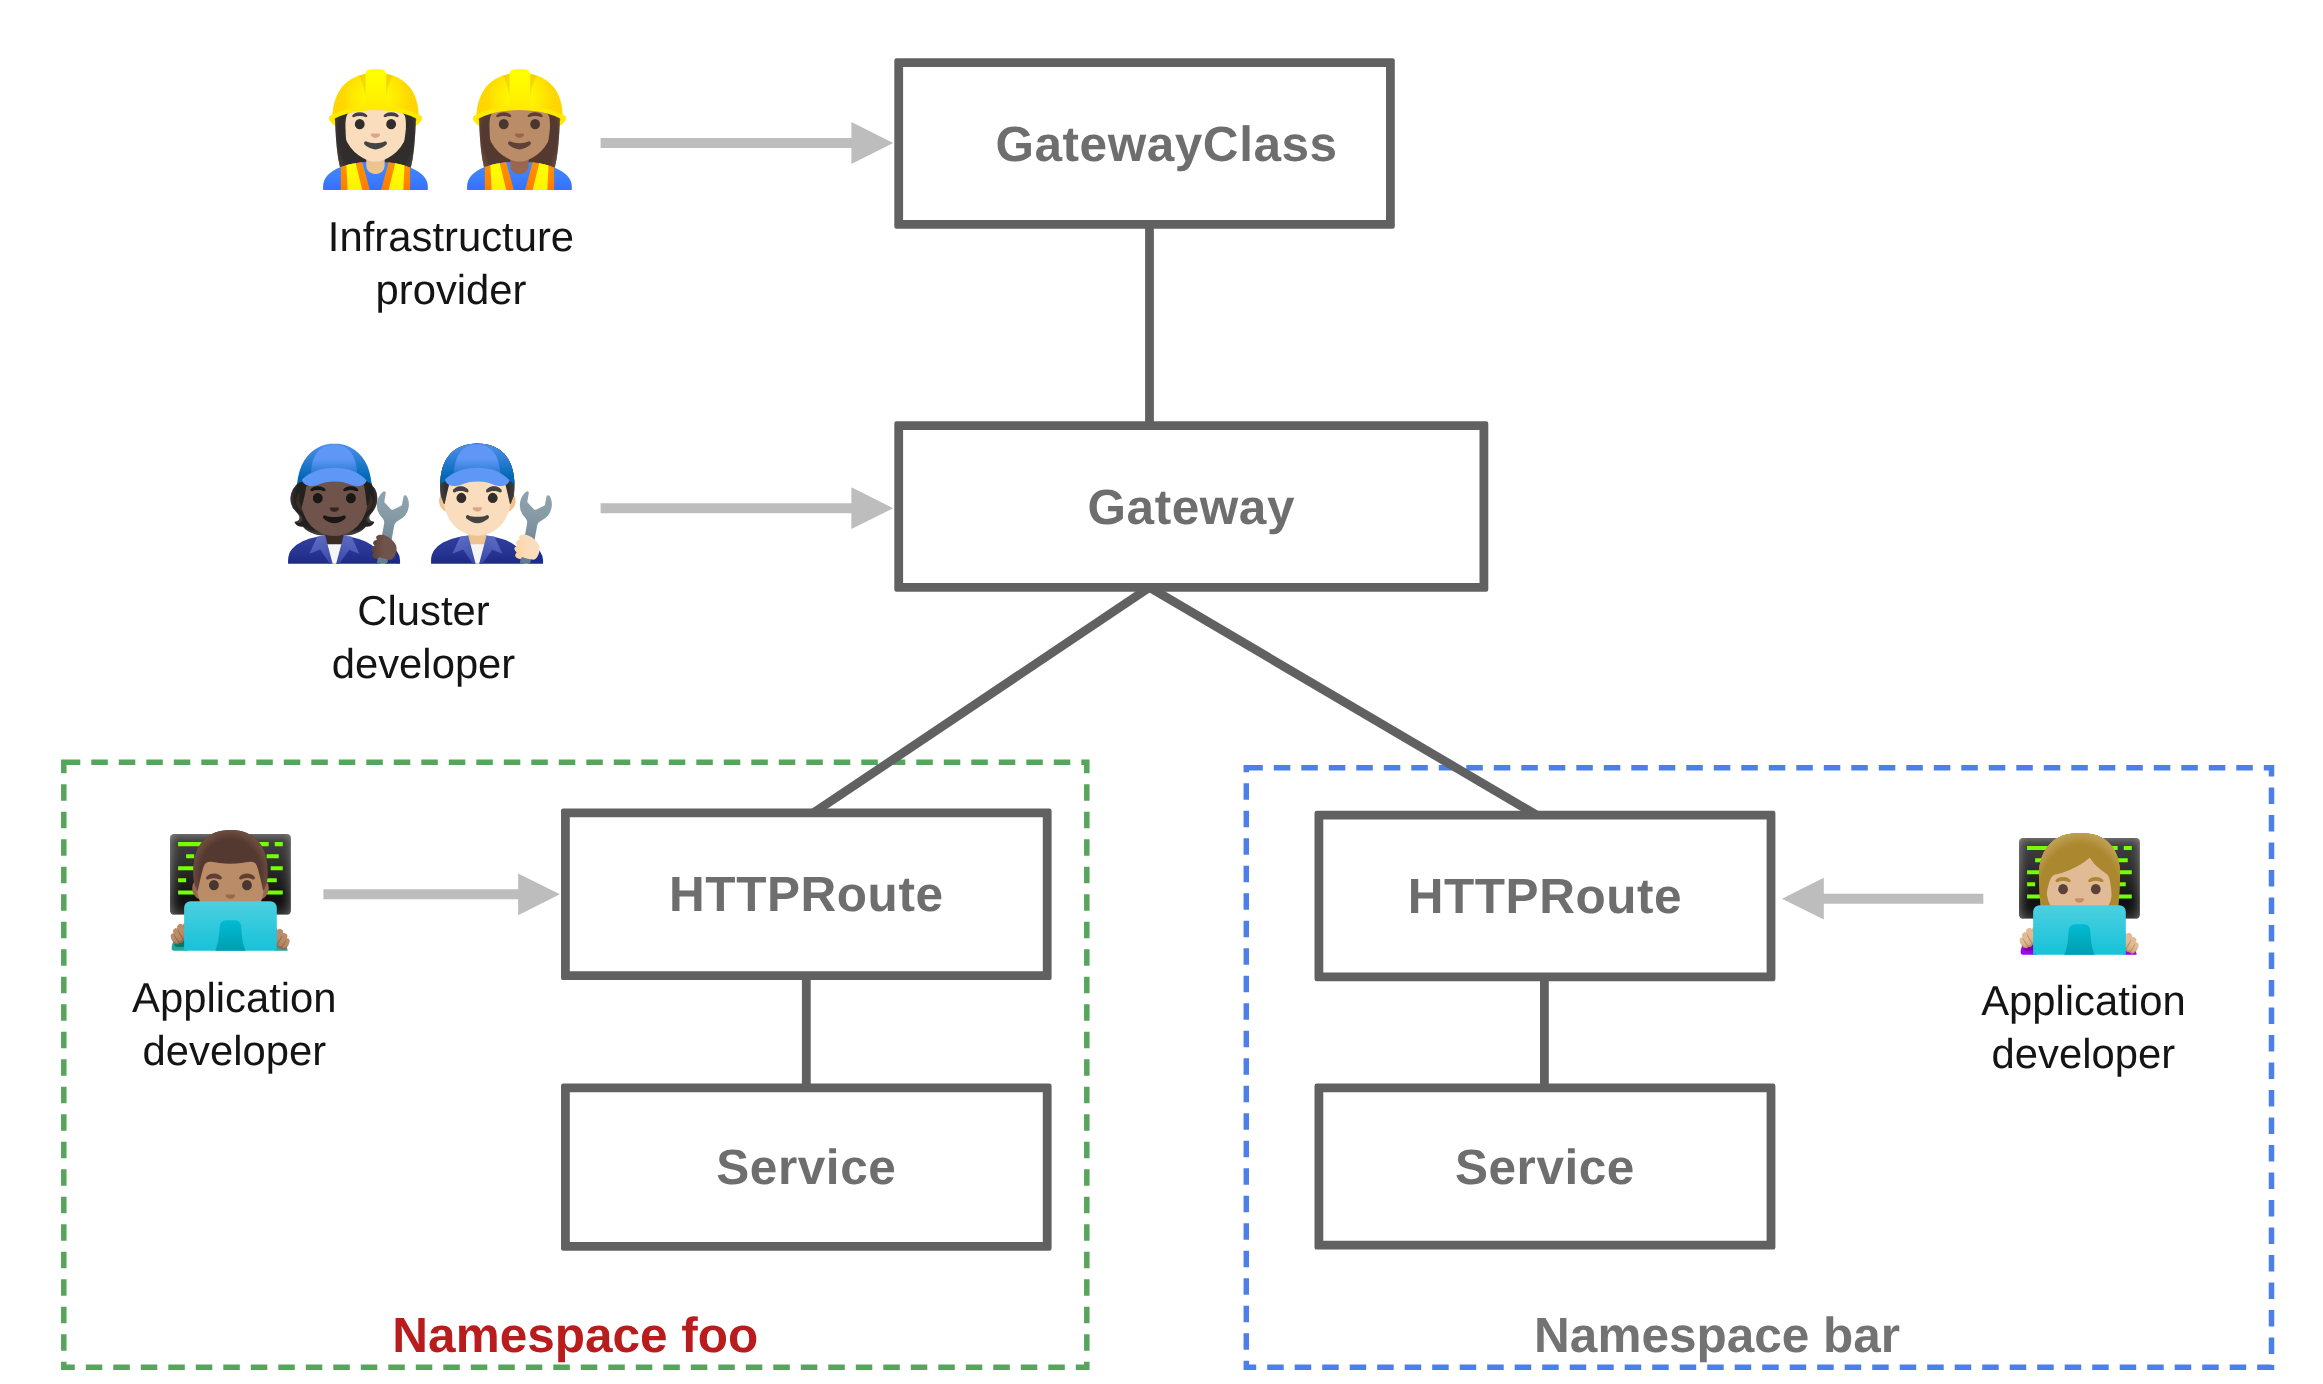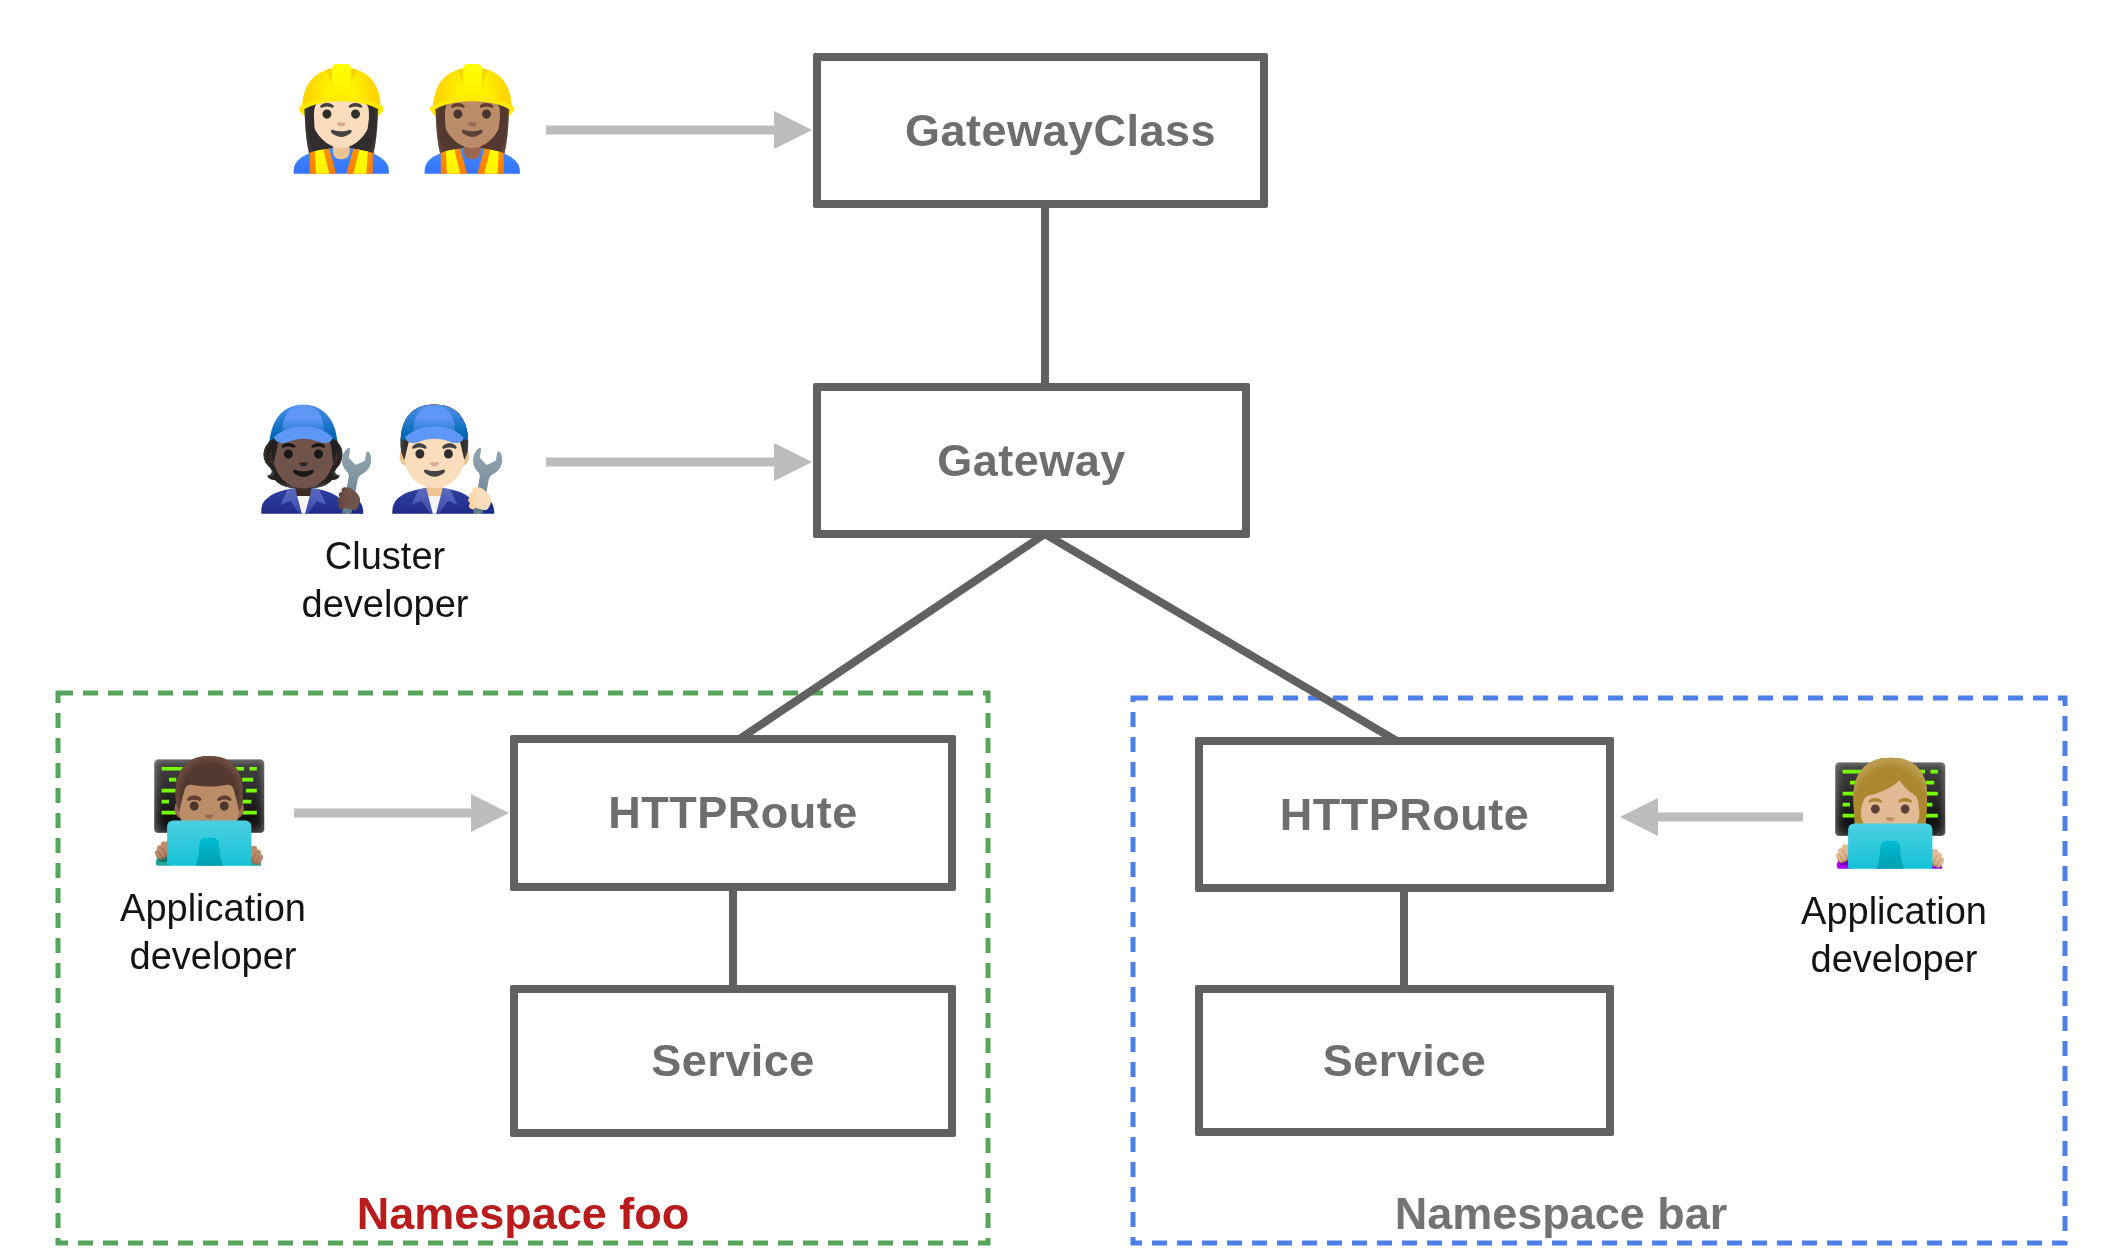--- a/index.html
+++ b/index.html
@@ -30,21 +30,21 @@
     display: flex;
     align-items: center;
     justify-content: center;
     font-weight: bold;
     font-size: 45px;
     letter-spacing: 0.5px;
     color: #6e6e6e;
     z-index: 2;
   }
   .node-gatewayclass { left: 813px; top:  53px; width: 455px; height: 155px; padding-left: 40px; }
-  .node-gateway      { left: 813px; top: 383px; width: 437px; height: 155px; }
+  .node-gateway      { left: 813px; top: 383px; width: 540px; height: 155px; }
   .node-httproute-foo{ left: 510px; top: 735px; width: 446px; height: 156px; }
   .node-service-foo  { left: 510px; top: 985px; width: 446px; height: 152px; }
   .node-httproute-bar{ left: 1195px; top: 737px; width: 419px; height: 155px; }
   .node-service-bar  { left: 1195px; top: 985px; width: 419px; height: 151px; }
 
   .persona {
     position: absolute;
     width: 420px;
     text-align: center;
     z-index: 2;
@@ -126,20 +126,21 @@
   </div>
   <div class="node node-httproute-bar">
     <span>HTTPRoute</span>
   </div>
   <div class="node node-service-bar">
     <span>Service</span>
   </div>
 
   <div class="persona persona-infra">
     <span class="emoji">👷🏻‍♀️👷🏽‍♀️</span>
+    <span class="plabel"><span>Infrastructure</span><br><span>provider</span></span>
   </div>
 
   <div class="persona persona-cluster">
     <span class="emoji">🧑🏿‍🔧👨🏻‍🔧</span>
     <span class="plabel"><span>Cluster</span><br><span>developer</span></span>
   </div>
 
   <div class="persona persona-dev-foo">
     <span class="emoji">👨🏽‍💻</span>
     <span class="plabel"><span>Application</span><br><span>developer</span></span>

